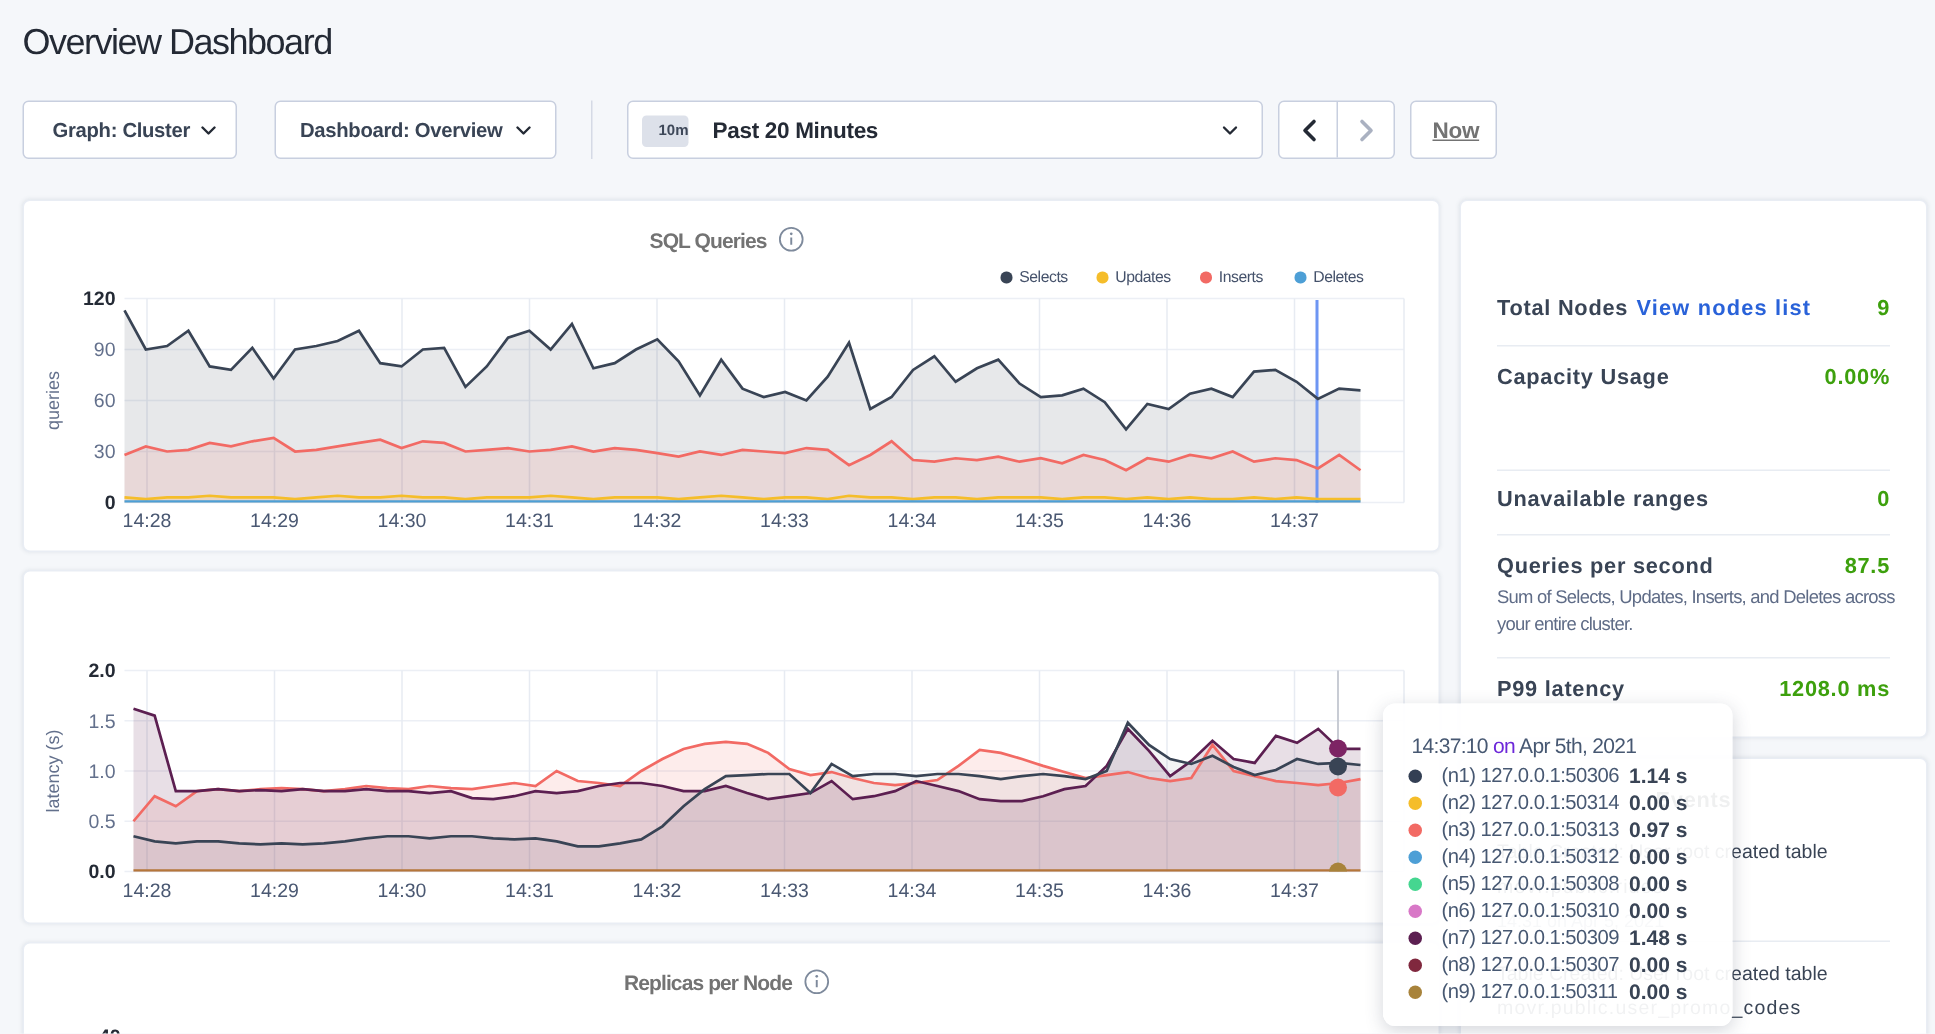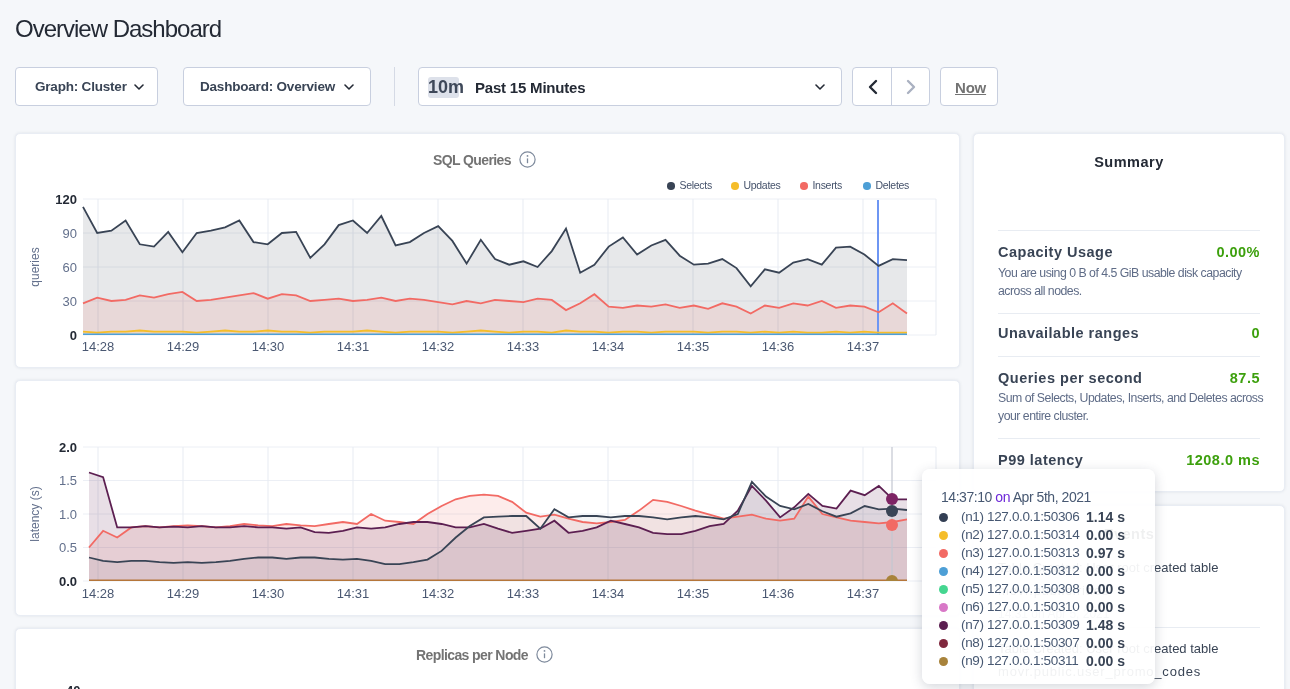--- a/index.html
+++ b/index.html
@@ -43,22 +43,22 @@
     </svg>
   </div>
 <div class="ctrl" style="left:183px;width:188px;">
     <span class="lbl" style="left:16px">Dashboard: Overview</span>
     <svg width="10" height="6" viewBox="0 0 10 6" style="position:absolute;left:160px;top:16px">
       <path d="M1,1 L5,5 L9,1" fill="none" stroke="#242a35" stroke-width="1.6" stroke-linecap="round" stroke-linejoin="round"></path>
     </svg>
   </div>
 <div class="abs" style="left:394px;top:67px;width:1px;height:39px;background:#d5dae5"></div>
 <div class="ctrl" style="left:418px;width:424px;">
-  <span class="abs" style="left:9px;top:9px;width:31px;height:21px;background:#dde1ea;border-radius:3px;text-align:left;font-size:18px;font-weight:700;color:#3e4859;line-height:21px;">10m</span>
-  <span class="lbl" style="left:56px;font-size:15px;color:#242a35;">Past 15 Minutes</span>
+  <span class="abs" style="left:9px;top:9px;width:31px;height:21px;background:#dde1ea;border-radius:3px;text-align:right;font-size:10px;font-weight:700;color:#3e4859;line-height:21px;">10m</span>
+  <span class="lbl" style="left:56px;font-size:15px;color:#242a35;">Past 20 Minutes</span>
   <svg width="10" height="6" viewBox="0 0 10 6" style="position:absolute;left:396px;top:16px">
       <path d="M1,1 L5,5 L9,1" fill="none" stroke="#242a35" stroke-width="1.6" stroke-linecap="round" stroke-linejoin="round"></path>
     </svg>
 </div>
 <div class="ctrl" style="left:852px;width:78px;">
   <svg width="10" height="16" viewBox="0 0 10 16" style="position:absolute;left:15px;top:11px">
       <path d="M8,2 L2,8 L8,14" fill="none" stroke="#242a35" stroke-width="2.4" stroke-linecap="round" stroke-linejoin="round"></path>
     </svg>
   <div class="abs" style="left:38px;top:0;width:1px;height:37px;background:#c8cfdf"></div>
   <svg width="10" height="16" viewBox="0 0 10 16" style="position:absolute;left:53px;top:11px">
@@ -190,27 +190,30 @@
 <div class="card" style="left:15px;top:628px;width:945px;height:90px;">
   <div class="ctitle" style="top:17px;">Replicas per Node<span class="info"><svg width="17" height="17" viewBox="0 0 17 17">
           <circle cx="8.5" cy="8.5" r="7.6" fill="none" stroke="#7e8a9c" stroke-width="1.2"></circle>
           <line x1="8.5" y1="7.4" x2="8.5" y2="12.2" stroke="#7e8a9c" stroke-width="1.3"></line>
           <circle cx="8.5" cy="4.9" r="0.9" fill="#7e8a9c"></circle>
         </svg></span></div>
   <div class="abs" style="left:50px;top:54px;font-size:13px;font-weight:700;color:#242a35;">40</div>
 </div>
 
 <div class="card" style="left:973px;top:133px;width:312px;height:359px;">
-  <div class="ptitle" style="top:18px;">Summary</div>
+  <div class="srow" style="top:62px;">
+      <span class="sl">Total Nodes</span>
+      <span class="abs" style="left:93px;font-size:14.5px;font-weight:700;color:#2962d9;letter-spacing:0.8px;">View nodes list</span>
+      <span class="sv">9</span>
+    </div>
   <div class="sdiv" style="top:96px;"></div>
   <div class="srow" style="top:108px;">
       <span class="sl">Capacity Usage</span>
       <span class="sv">0.00%</span>
     </div>
-  <div class="sdesc" style="top:131px;">You are using 0 B of 4.5 GiB usable disk capacity<br>across all nodes.</div>
   <div class="sdiv" style="top:179px;"></div>
   <div class="srow" style="top:189px;">
       <span class="sl">Unavailable ranges</span>
       <span class="sv">0</span>
     </div>
   <div class="sdiv" style="top:222px;"></div>
   <div class="srow" style="top:234px;">
       <span class="sl">Queries per second</span>
       <span class="sv">87.5</span>
     </div>

